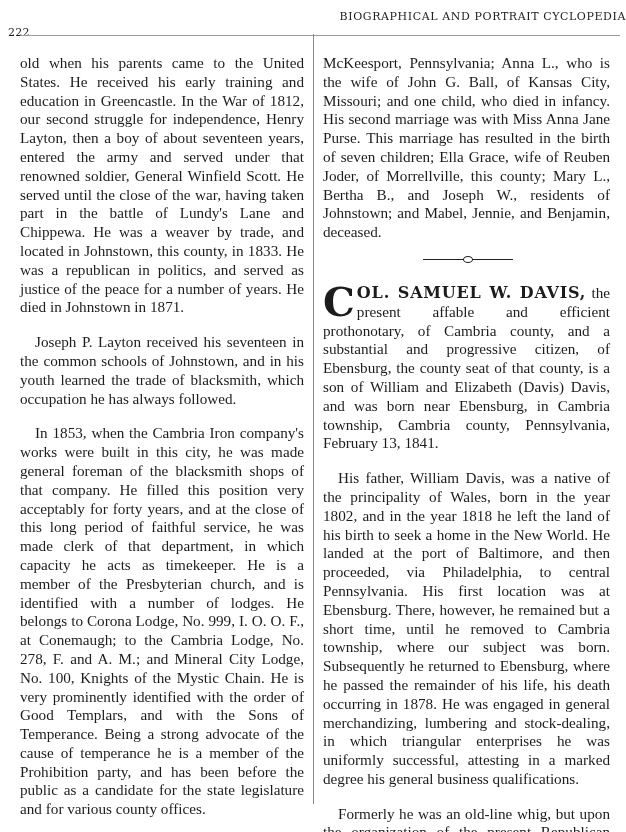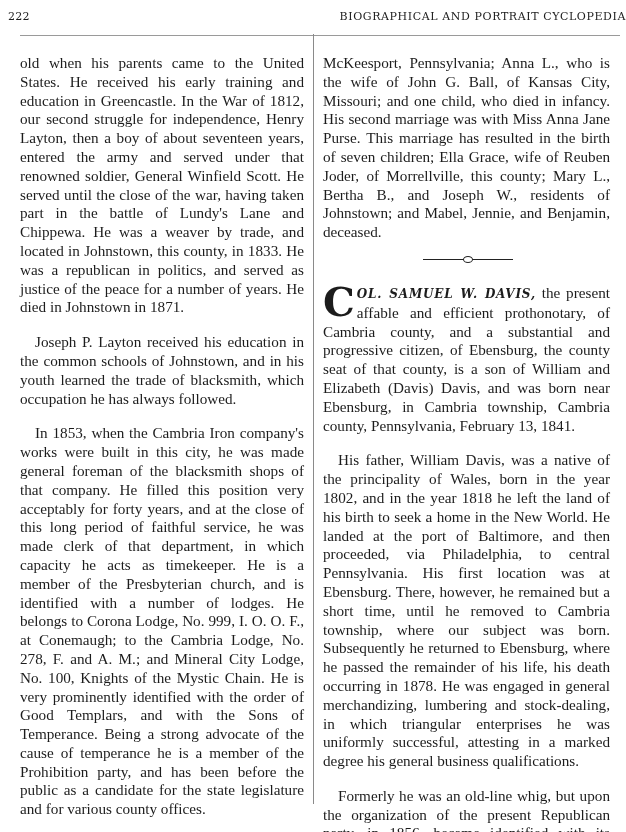--- a/index.html
+++ b/index.html
@@ -7,21 +7,21 @@
       width: 626px; height: 832px; overflow: hidden;
       background: #ffffff;
       font-family: "DejaVu Serif", "Liberation Serif", serif;
       color: #1c1c1c;
       position: relative;
     }
     .header {
       position: absolute; left: 0; top: 0; width: 626px; height: 28px;
     }
     .page-num {
-      position: absolute; left: 8px; top: 10px;
+      position: absolute; left: 8px; top: 26px;
       font-size: 11px; letter-spacing: 0.3px;
     }
     .running-title {
       position: absolute; left: 0; right: 0; top: 10px; text-align: right;
       font-size: 11px; letter-spacing: 0.6px; padding-left: 16px;
     }
     .header-rule {
       position: absolute; left: 20px; right: 6px; top: 35px; height: 1px;
       background: #9a9a9a;
     }
@@ -47,37 +47,36 @@
     }
     .ornament .dot {
       position: absolute; left: 140px; top: 6px; width: 8px; height: 5px;
       border: 1px solid #222; border-radius: 50%; background: #fff;
     }
     .dropcap {
       float: left; font-size: 40px; line-height: 32px; font-weight: bold;
       margin: 2px 2px 0 0; font-family: "DejaVu Serif", serif;
     }
     .name-caps {
-      font-weight: bold; letter-spacing: 0.8px; font-size: 12px;
+      font-weight: bold; letter-spacing: 0.8px; font-size: 16px;
       font-family: "DejaVu Serif", serif;
-      font-style: italic;
     }
   </style>
 </head>
 <body>
 
 <div class="header">
   <span class="page-num">222</span>
   <span class="running-title">BIOGRAPHICAL AND PORTRAIT CYCLOPEDIA</span>
 </div>
 <div class="header-rule"></div>
 
 <div class="col col-left">
   <p>old when his parents came to the United States. He received his early training and education in Greencastle. In the War of 1812, our second struggle for independence, Henry Layton, then a boy of about seventeen years, entered the army and served under that renowned soldier, General Winfield Scott. He served until the close of the war, having taken part in the battle of Lundy's Lane and Chippewa. He was a weaver by trade, and located in Johnstown, this county, in 1833. He was a republican in politics, and served as justice of the peace for a number of years. He died in Johnstown in 1871.</p>
-  <p class="indent">Joseph P. Layton received his education in the common schools of Johnstown, and in his youth learned the trade of blacksmith, which occupation he has always followed.</p>
+  <p class="indent">Joseph P. Layton received his seventeen in the common schools of Johnstown, and in his youth learned the trade of blacksmith, which occupation he has always followed.</p>
   <p class="indent">In 1853, when the Cambria Iron company's works were built in this city, he was made general foreman of the blacksmith shops of that company. He filled this position very acceptably for forty years, and at the close of this long period of faithful service, he was made clerk of that department, in which capacity he acts as timekeeper. He is a member of the Presbyterian church, and is identified with a number of lodges. He belongs to Corona Lodge, No. 999, I. O. O. F., at Conemaugh; to the Cambria Lodge, No. 278, F. and A. M.; and Mineral City Lodge, No. 100, Knights of the Mystic Chain. He is very prominently identified with the order of Good Templars, and with the Sons of Temperance. Being a strong advocate of the cause of temperance he is a member of the Prohibition party, and has been before the public as a candidate for the state legislature and for various county offices.</p>
   <p class="indent">He has been twice married. His first marriage was with Miss Elizabeth Huber, to which union three children were born: John H., of</p>
 </div>
 
 <div class="col-divider"></div>
 
 <div class="col col-right">
   <p>McKeesport, Pennsylvania; Anna L., who is the wife of John G. Ball, of Kansas City, Missouri; and one child, who died in infancy. His second marriage was with Miss Anna Jane Purse. This marriage has resulted in the birth of seven children; Ella Grace, wife of Reuben Joder, of Morrellville, this county; Mary L., Bertha B., and Joseph W., residents of Johnstown; and Mabel, Jennie, and Benjamin, deceased.</p>
 
   <div class="ornament">

